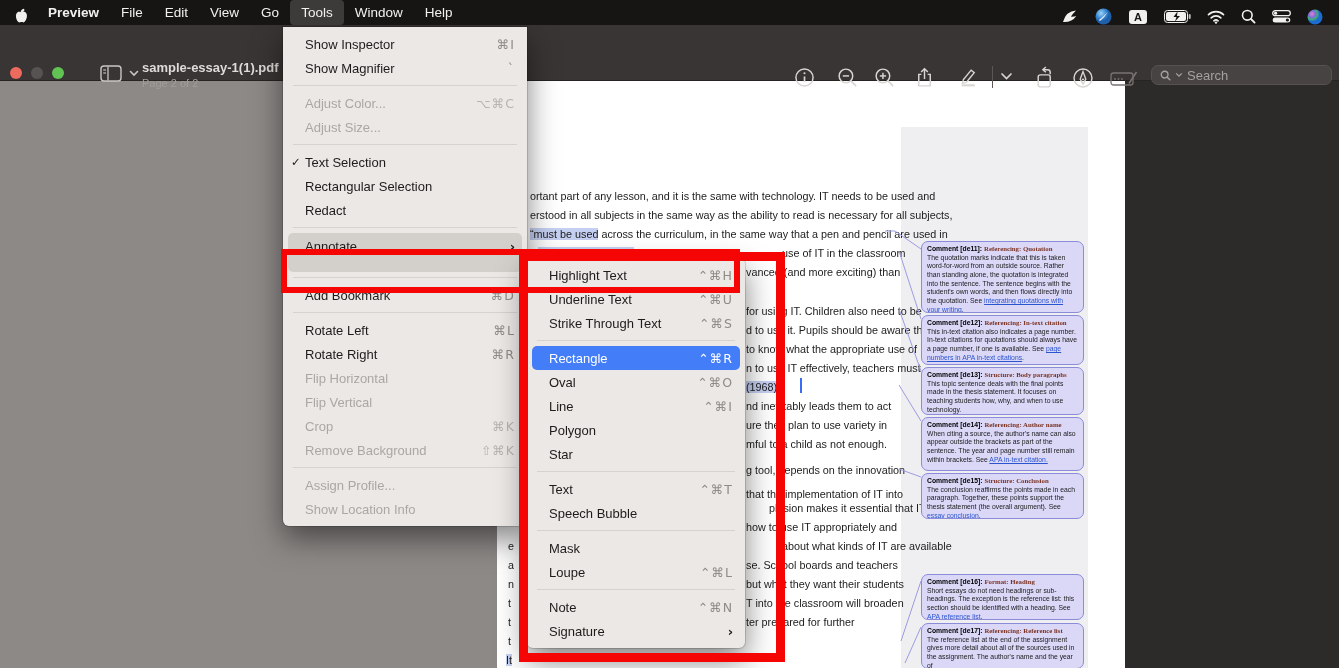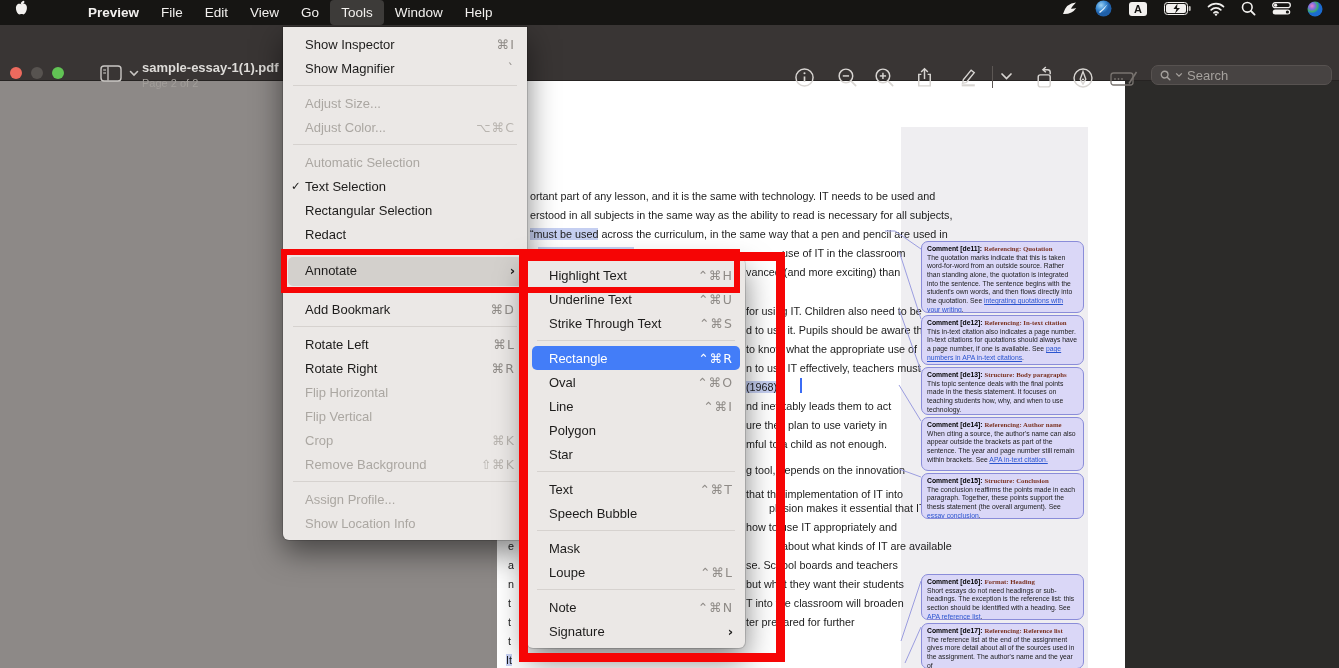--- a/index.html
+++ b/index.html
@@ -1,19 +1,19 @@
 <!DOCTYPE html>
 <html><head>
 <meta charset="utf-8">
 <style>
   html,body{margin:0;padding:0;width:1339px;height:668px;overflow:hidden;
     font-family:"Liberation Sans",sans-serif;background:#2c2b29;}
   
   #menubar{position:absolute;left:0;top:0;width:1339px;height:25px;background:#161513;
-    display:flex;align-items:flex-start;color:#f2f0ee;font-size:13.5px;z-index:30;gap:40px;}
+    display:flex;align-items:flex-end;color:#f2f0ee;font-size:13.5px;z-index:30;}
   #menubar .apple{margin:0 8px 0 14px;display:flex;align-items:center;}
   .mb-item{padding:0 11px;height:25px;display:flex;align-items:center;white-space:nowrap;}
   .mb-item.bold{font-weight:bold;}
   .mb-item.active{background:#3d3b39;border-radius:4px;}
   #mb-status{margin-left:auto;display:flex;align-items:center;gap:16px;padding-right:16px;}
   #mb-status svg{display:block;}
   
   #titlebar{position:absolute;left:0;top:25px;width:1339px;height:55px;background:#393534;
     border-bottom:1px solid #262322;z-index:5;}
   .tl{position:absolute;top:42px;width:12px;height:12px;border-radius:50%;}
@@ -52,21 +52,21 @@
   #tools-menu{left:283px;top:27px;width:244px;z-index:10;border-top-left-radius:0;border-top-right-radius:0;}
   #annotate-menu{left:527px;top:258px;width:218px;z-index:11;}
   .menu-item{height:24px;display:flex;align-items:center;padding:0 12px 0 8px;}
   .menu-item .check{width:14px;font-size:11.5px;flex:none;}
   .menu-item .lab{flex:1;white-space:nowrap;}
   .menu-item .sc{color:#8f8b87;margin-left:20px;letter-spacing:1px;white-space:nowrap;
     font-family:"DejaVu Sans",sans-serif;font-size:12.5px;}
   .menu-item .sc.arrow{color:#1d1c1b;font-size:13px;font-weight:bold;letter-spacing:0;}
   .menu-item.disabled .lab{color:#aba7a2;}
   .menu-item.disabled .sc{color:#b8b4af;}
-  .menu-item.parent-open{background:#d3d0cc;border-radius:5px;margin:0 5px;padding:0 7px 2px 3px;height:27px;}
+  .menu-item.parent-open{background:#d3d0cc;border-radius:5px;margin:0 5px;padding:0 7px 12px 3px;height:27px;}
   .menu-item.selected{background:#437df8;border-radius:5px;margin:0 5px;padding:0 7px 0 3px;color:#fff;}
   .menu-item.selected .sc{color:#fff;}
   .menu-sep{height:1px;background:#d6d2cf;margin:5px 10px;}
   
   .red-rect{position:absolute;box-sizing:border-box;border:6px solid #f60505;background:transparent;}
   #red-rect-annotate{left:281px;top:249px;width:459px;height:44px;z-index:12;}
   #red-rect-submenu{left:519px;top:252px;width:266px;height:410px;border-width:9px;z-index:13;}
 </style>
 </head>
 <body>
@@ -323,34 +323,29 @@
       <span class="sc">⌘I</span>
     </div>
     <div class="menu-item">
       <span class="check"></span>
       <span class="lab">Show Magnifier</span>
       <span class="sc">`</span>
     </div>
     <div class="menu-sep"></div>
     <div class="menu-item disabled">
       <span class="check"></span>
-      <span class="lab">Adjust Size...</span>
-      <span class="sc"></span>
-    </div>
-    <div class="menu-item disabled">
-      <span class="check"></span>
       <span class="lab">Adjust Color...</span>
       <span class="sc">⌥⌘C</span>
     </div>
-    <div class="menu-sep"></div>
-    <div class="menu-item disabled">
-      <span class="check"></span>
-      <span class="lab">Automatic Selection</span>
-      <span class="sc"></span>
-    </div>
+    <div class="menu-item disabled">
+      <span class="check"></span>
+      <span class="lab">Adjust Size...</span>
+      <span class="sc"></span>
+    </div>
+    <div class="menu-sep"></div>
     <div class="menu-item">
       <span class="check">✓</span>
       <span class="lab">Text Selection</span>
       <span class="sc"></span>
     </div>
     <div class="menu-item">
       <span class="check"></span>
       <span class="lab">Rectangular Selection</span>
       <span class="sc"></span>
     </div>

